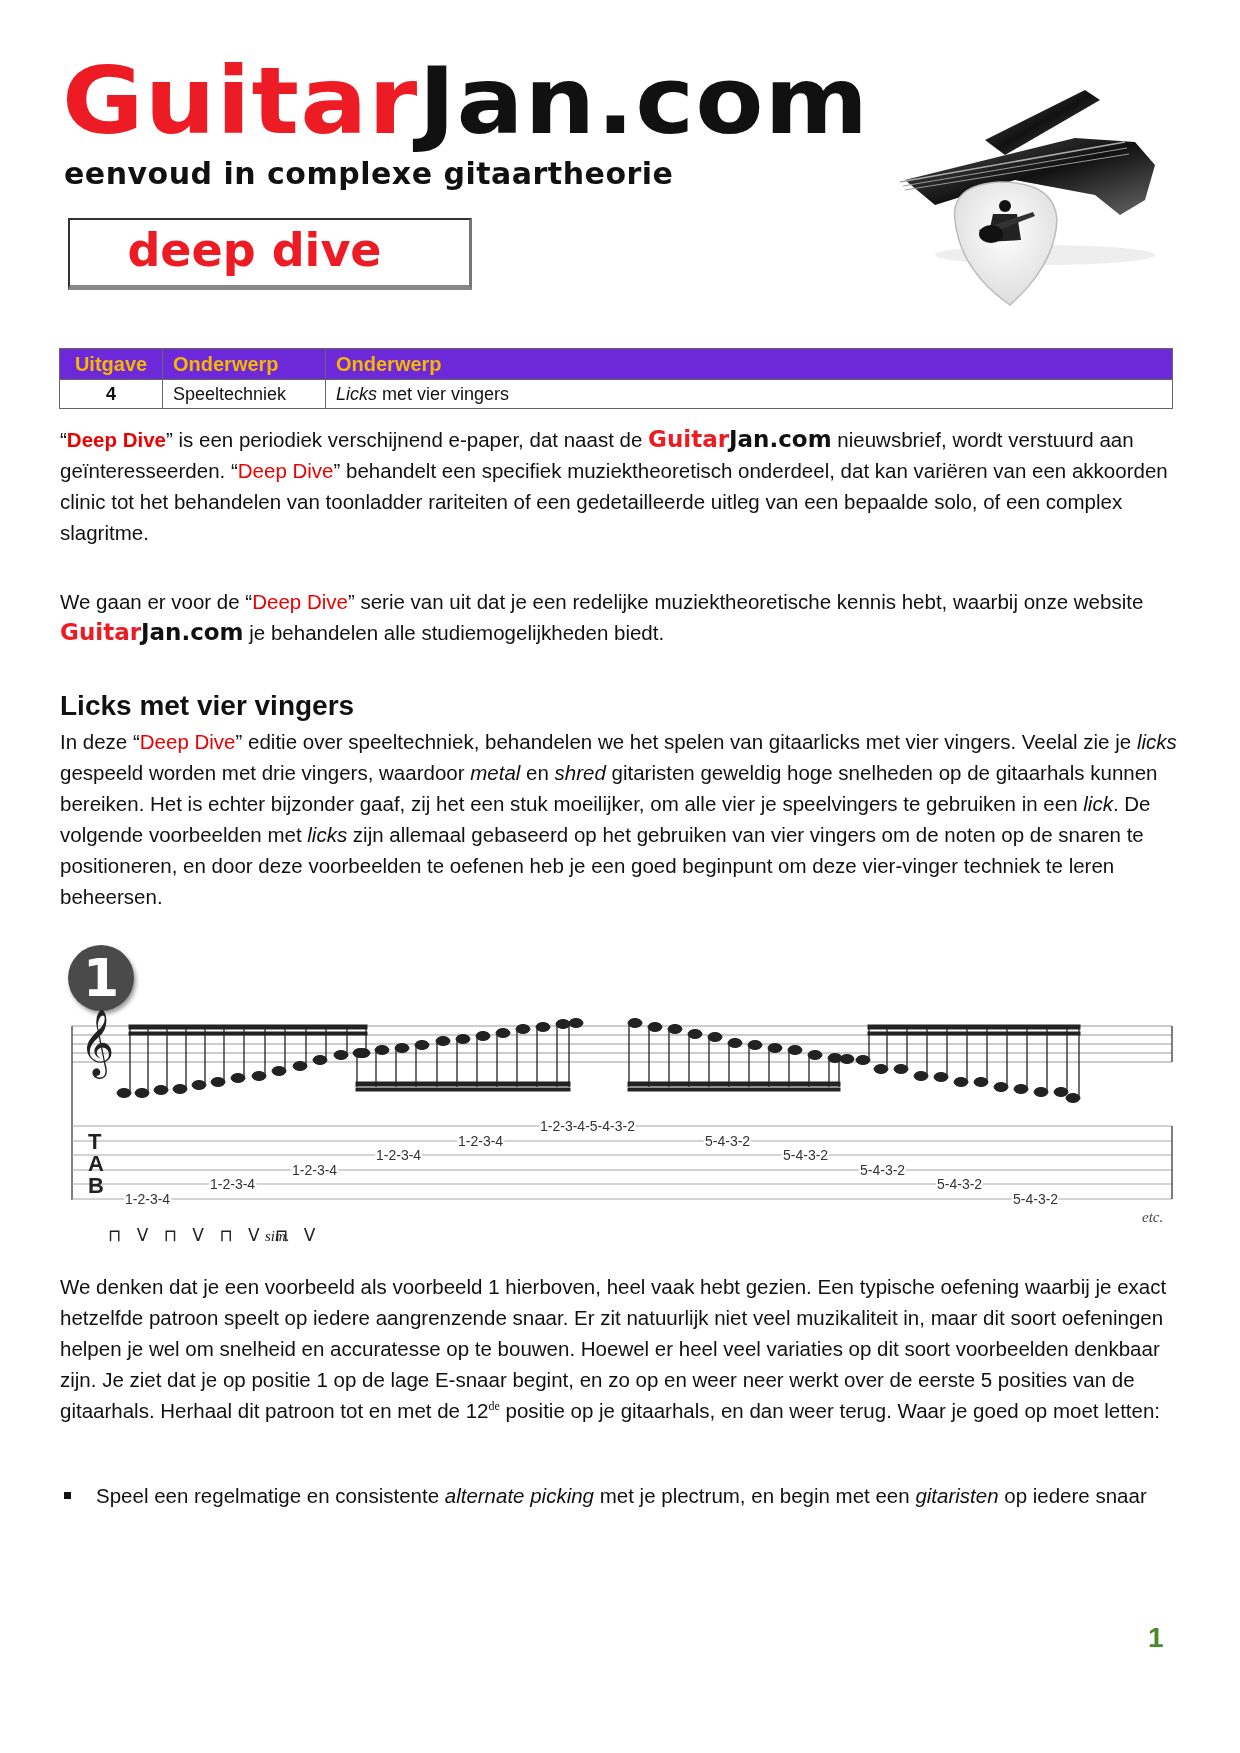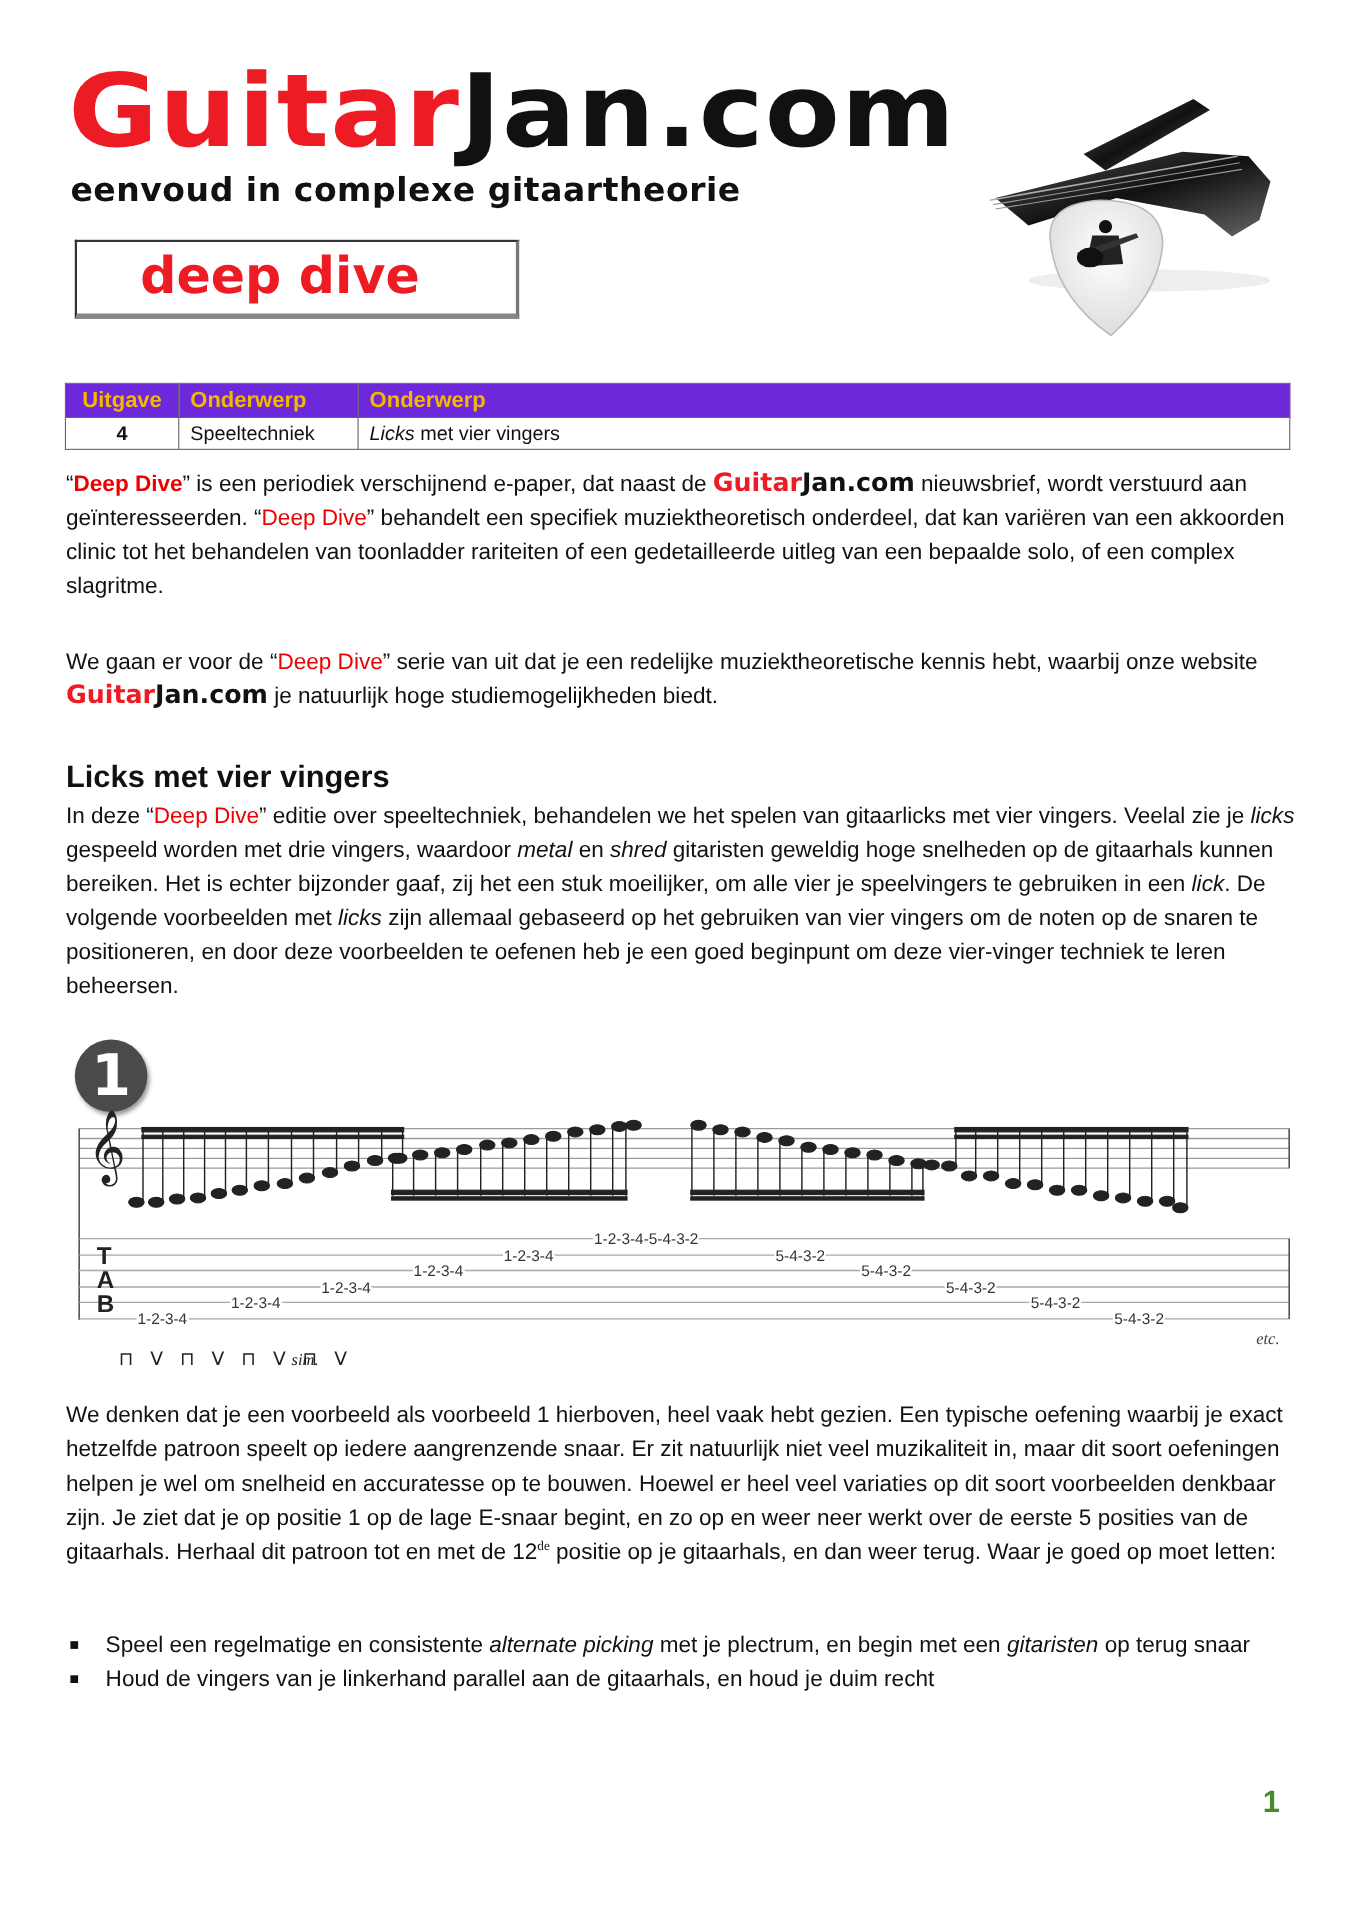--- a/index.html
+++ b/index.html
@@ -119,21 +119,21 @@
     <tr>
       <td class="c1">4</td>
       <td class="c2">Speeltechniek</td>
       <td><span class="i">Licks</span><span> met vier vingers</span></td>
     </tr>
   </tbody>
 </table>
 
 <p class="para" style="top:424px; margin:0;"><span>“</span><span class="red b">Deep Dive</span><span>” is een periodiek verschijnend e-paper, dat naast de </span><span class="inline-logo"><span class="r">Guitar</span><span class="k">Jan.com</span></span><span> nieuwsbrief, wordt verstuurd aan geïnteresseerden. “</span><span class="red">Deep Dive</span><span>” behandelt een specifiek muziektheoretisch onderdeel, dat kan variëren van een akkoorden clinic tot het behandelen van toonladder rariteiten of een gedetailleerde uitleg van een bepaalde solo, of een complex slagritme.</span></p>
 
-<p class="para" style="top:586px; margin:0;"><span>We gaan er voor de “</span><span class="red">Deep Dive</span><span>” serie van uit dat je een redelijke muziektheoretische kennis hebt, waarbij onze website </span><span class="inline-logo"><span class="r">Guitar</span><span class="k">Jan.com</span></span><span> je natuurlijk hoge studiemogelijkheden biedt.</span></p>
+<p class="para" style="top:586px; margin:0;"><span>We gaan er voor de “</span><span class="red">Deep Dive</span><span>” serie van uit dat je een redelijke muziektheoretische kennis hebt, waarbij onze website </span><span class="inline-logo"><span class="r">Guitar</span><span class="k">Jan.com</span></span><span> je behandelen alle studiemogelijkheden biedt.</span></p>
 
 <h2 class="section-title" style="margin:0;">Licks met vier vingers</h2>
 
 <p class="para" style="top:726px; margin:0;"><span>In deze “</span><span class="red">Deep Dive</span><span>” editie over speeltechniek, behandelen we het spelen van gitaarlicks met vier vingers. Veelal zie je </span><span class="i">licks</span><span> gespeeld worden met drie vingers, waardoor </span><span class="i">metal</span><span> en </span><span class="i">shred</span><span> gitaristen geweldig hoge snelheden op de gitaarhals kunnen bereiken. Het is echter bijzonder gaaf, zij het een stuk moeilijker, om alle vier je speelvingers te gebruiken in een </span><span class="i">lick</span><span>. De volgende voorbeelden met </span><span class="i">licks</span><span> zijn allemaal gebaseerd op het gebruiken van vier vingers om de noten op de snaren te positioneren, en door deze voorbeelden te oefenen heb je een goed beginpunt om deze vier-vinger techniek te leren beheersen.</span></p>
 
 <div class="figure">
   <div class="fig-badge">1</div>
   <svg width="1120" height="320" viewBox="0 0 1120 320">
 
     <g stroke="#9a9a9a" stroke-width="1.2">
@@ -306,17 +306,16 @@
     <text x="1082" y="287" font-family="Liberation Serif, serif" font-style="italic" font-size="15" fill="#444">etc.</text>
 
     <text x="48" y="306" font-family="DejaVu Sans, sans-serif" font-size="17" fill="#222" letter-spacing="5">⊓ V ⊓ V ⊓ V ⊓ V</text>
     <text x="205" y="306" font-family="Liberation Serif, serif" font-style="italic" font-size="15" fill="#222">sim.</text>
   </svg>
 </div>
 
 <p class="para" style="top:1271px; margin:0;"><span>We denken dat je een voorbeeld als voorbeeld 1 hierboven, heel vaak hebt gezien. Een typische oefening waarbij je exact hetzelfde patroon speelt op iedere aangrenzende snaar. Er zit natuurlijk niet veel muzikaliteit in, maar dit soort oefeningen helpen je wel om snelheid en accuratesse op te bouwen. Hoewel er heel veel variaties op dit soort voorbeelden denkbaar zijn. Je ziet dat je op positie 1 op de lage E-snaar begint, en zo op en weer neer werkt over de eerste 5 posities van de gitaarhals. Herhaal dit patroon tot en met de 12</span><sup>de</sup><span> positie op je gitaarhals, en dan weer terug. Waar je goed op moet letten:</span></p>
 
 <ul class="bullets">
-  <li><span>Speel een regelmatige en consistente </span><span class="i">alternate picking</span><span> met je plectrum, en begin met een </span><span class="i">gitaristen</span><span> op terug snaar</span></li>
-  <li><span>Houd de vingers van je linkerhand parallel aan de gitaarhals, en houd je duim recht</span></li>
+  <li><span>Speel een regelmatige en consistente </span><span class="i">alternate picking</span><span> met je plectrum, en begin met een </span><span class="i">gitaristen</span><span> op iedere snaar</span></li>
 </ul>
 
 <div class="page-num">1</div>
 
 </body></html>

